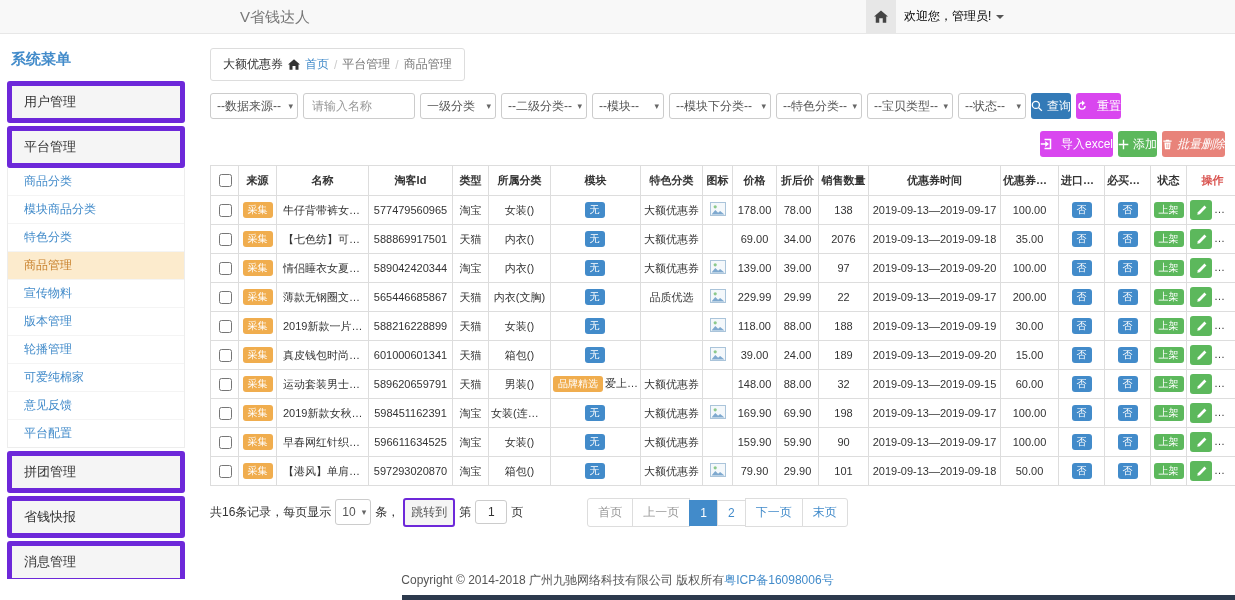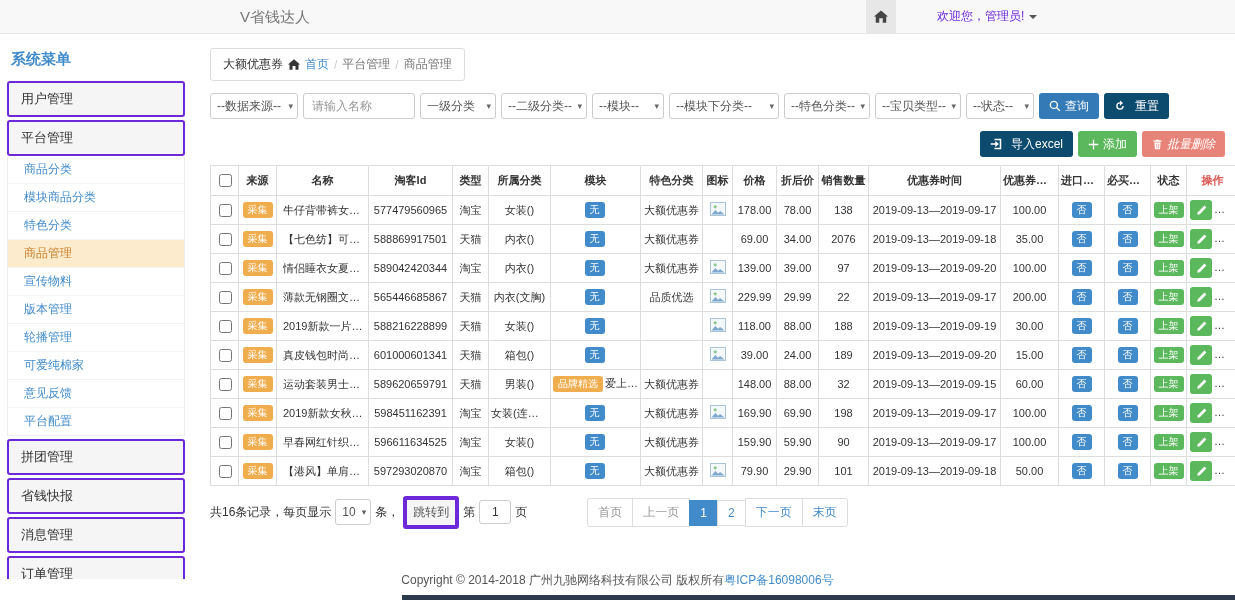--- a/index.html
+++ b/index.html
@@ -7,30 +7,30 @@
   body {
     width: 1235px; height: 600px; overflow: hidden; position: relative;
     font-family: "Liberation Sans", "DejaVu Sans", sans-serif;
     background: #fff; color: #333;
   }
   
   .topbar { position: relative; height: 34px; background: #f8f8f8; border-bottom: 1px solid #e7e7e7; }
   .brand { position: absolute; left: 240px; top: 0; line-height: 33px; color: #777; font-size: 15px; }
   .home-btn { position: absolute; left: 866px; top: 0; width: 30px; height: 33px; background: #e7e7e7;
               display: flex; align-items: center; justify-content: center; cursor: pointer; }
-  .user-menu { position: absolute; left: 937px; top: 0; height: 33px; display: flex; align-items: center;
-               font-size: 12px; color: #6d28d9; cursor: pointer; }
+  .user-menu { position: absolute; left: 904px; top: 0; height: 33px; display: flex; align-items: center;
+               font-size: 12px; color: #000000; cursor: pointer; }
   .caret { display: inline-block; width: 0; height: 0; border-top: 4px solid #555;
            border-left: 4px solid transparent; border-right: 4px solid transparent; margin-left: 5px; }
   
   .layout { display: flex; height: 566px; }
   .sidebar { width: 190px; padding: 10px 5px 0 7px; height: 545px; overflow: hidden; flex: none; }
   .sidebar-title { color: #428bca; font-size: 15px; font-weight: bold; padding: 6px 4px 12px; }
   .menu-group { margin-bottom: 3px; }
-  .menu-head { background: #f5f5f5; border: 2px solid #6d28d9; border-radius: 3px; padding: 7px 12px;
+  .menu-head { background: #f5f5f5; border: 5px solid #6d28d9; border-radius: 3px; padding: 7px 12px;
                font-size: 13px; color: #333; cursor: pointer; min-height: 30px; }
   .submenu { border: 1px solid #ededed; border-top: none; background: #fff; }
   .submenu-item { padding: 5px 12px 5px 16px; font-size: 12px; color: #428bca;
                   border-bottom: 1px solid #f4f4f4; cursor: pointer; }
   .submenu-item:last-child { border-bottom: none; }
   .submenu-item.active { background: #fcebcd; color: #c9822e; }
   .content { flex: 1; min-width: 0; padding: 14px 10px 0 20px; }
   
   .breadcrumb { display: inline-flex; align-items: center; gap: 5px; border: 1px solid #ddd; border-radius: 3px;
                 padding: 7px 12px; font-size: 12px; color: #777; background: #fff; }
@@ -42,25 +42,25 @@
   .filter-bar { margin-top: 12px; display: flex; align-items: center; gap: 5px; }
   .sel-wrap { position: relative; display: inline-block; }
   .sel-wrap::after { content: "▾"; position: absolute; right: 5px; top: 50%; transform: translateY(-50%);
                      font-size: 9px; color: #666; pointer-events: none; }
   select.filter-select { appearance: none; -webkit-appearance: none; -moz-appearance: none; width: 100%;
                          height: 26px; border: 1px solid #ccc; border-radius: 3px; background: #fff;
                          font-size: 12px; color: #555; padding: 0 12px 0 6px; font-family: inherit; }
   .filter-input { height: 26px; border: 1px solid #ccc; border-radius: 3px; font-size: 12px; color: #555;
                   padding: 0 8px; width: 112px; font-family: inherit; }
   .filter-input::placeholder { color: #999; }
-  .btn { height: 26px; border: none; border-radius: 3px; color: #fff; font-size: 12px; padding: 0 10px;
+  .btn { height: 26px; border: none; border-radius: 3px; color: #fff; font-size: 12px; padding: 0 0;
          display: inline-flex; align-items: center; gap: 4px; cursor: pointer; font-family: inherit; }
   .btn .bi { line-height: 0; }
   .btn-primary { background: #337ab7; }
-  .btn-info { background: #0c4a6e; gap: 9px; }
+  .btn-info { background: #d946ef; gap: 9px; }
   .btn-success { background: #5cb85c; }
   .btn-danger { background: #e8837a; font-style: italic; }
   .action-bar { margin-top: 12px; display: flex; justify-content: flex-end; gap: 5px; align-items: flex-end; }
   
   .data-table { width: 100%; border-collapse: collapse; table-layout: fixed; margin-top: 8px; }
   .data-table th, .data-table td { border: 1px solid #ddd; font-size: 11px; padding: 4px 2px; text-align: center;
                                    white-space: nowrap; overflow: hidden; text-overflow: ellipsis; height: 27px; }
   .data-table th { font-weight: bold; color: #333; height: 30px; background: #fff; }
   .data-table th.op-col { color: #d9534f; }
   .data-table td.name-cell { text-align: left; padding-left: 6px; color: #333; }
@@ -71,21 +71,21 @@
   .module-cell .badge { margin-right: 2px; }
   .op-btn { display: inline-flex; align-items: center; justify-content: center; width: 22px; height: 20px;
             border-radius: 3px; margin: 0 1px; cursor: pointer; vertical-align: middle; }
   .op-edit { background: #5cb85c; }
   .op-del { background: #d9534f; }
   .thumb { display: inline-block; line-height: 0; }
   
   .page-row { position: relative; margin-top: 12px; height: 28px; font-size: 12px; color: #333; }
   .records { position: absolute; left: 0; top: 0; height: 28px; display: flex; align-items: center; gap: 4px; }
   .page-size-wrap { width: 36px; }
-  .jump-btn { border: 4px solid #6d28d9; background: #f5f5f5; border-radius: 3px; padding: 4px 6px;
+  .jump-btn { border: 2px solid #6d28d9; background: #f5f5f5; border-radius: 3px; padding: 4px 6px;
               cursor: pointer; color: #555; }
   .jump-input { width: 32px; height: 24px; border: 1px solid #ccc; border-radius: 3px; text-align: center;
                 font-size: 12px; color: #333; font-family: inherit; }
   .pager { display: flex; align-items: center; width: fit-content; margin: 0 auto; }
   .page-btn { border: 1px solid #ddd; background: #fff; color: #428bca; padding: 5px 10px; margin-left: -1px;
               cursor: pointer; font-size: 12px; }
   .page-btn:first-child { border-radius: 3px 0 0 3px; margin-left: 0; }
   .page-btn:last-child { border-radius: 0 3px 3px 0; }
   .page-btn.disabled { color: #999; cursor: default; }
   .page-btn.active { background: #428bca; border-color: #428bca; color: #fff; }
@@ -161,21 +161,21 @@
       <span class="bc-sep">/</span>
       <span>商品管理</span>
     </div>
 
     <div class="filter-bar">
       <span class="sel-wrap" style="width:88px"><select class="filter-select"><option>--数据来源--</option></select></span>
       <input class="filter-input" type="text" placeholder="请输入名称" style="">
       <span class="sel-wrap" style="width:76px"><select class="filter-select"><option>一级分类</option></select></span>
       <span class="sel-wrap" style="width:86px"><select class="filter-select"><option>--二级分类--</option></select></span>
       <span class="sel-wrap" style="width:72px"><select class="filter-select"><option>--模块--</option></select></span>
-      <span class="sel-wrap" style="width:110px"><select class="filter-select"><option>--模块下分类--</option></select></span>
+      <span class="sel-wrap" style="width:102px"><select class="filter-select"><option>--模块下分类--</option></select></span>
       <span class="sel-wrap" style="width:86px"><select class="filter-select"><option>--特色分类--</option></select></span>
       <span class="sel-wrap" style="width:86px"><select class="filter-select"><option>--宝贝类型--</option></select></span>
       <span class="sel-wrap" style="width:68px"><select class="filter-select"><option>--状态--</option></select></span>
       <button class="btn btn-primary">
           <span class="bi"><svg width="12" height="12" viewBox="0 0 16 16">
               <circle cx="6.5" cy="6.5" r="4.7" fill="none" stroke="#fff" stroke-width="1.8"></circle>
               <line x1="10.2" y1="10.2" x2="14.5" y2="14.5" stroke="#fff" stroke-width="1.8"></line>
             </svg></span>
           <span>查询</span>
         </button>

